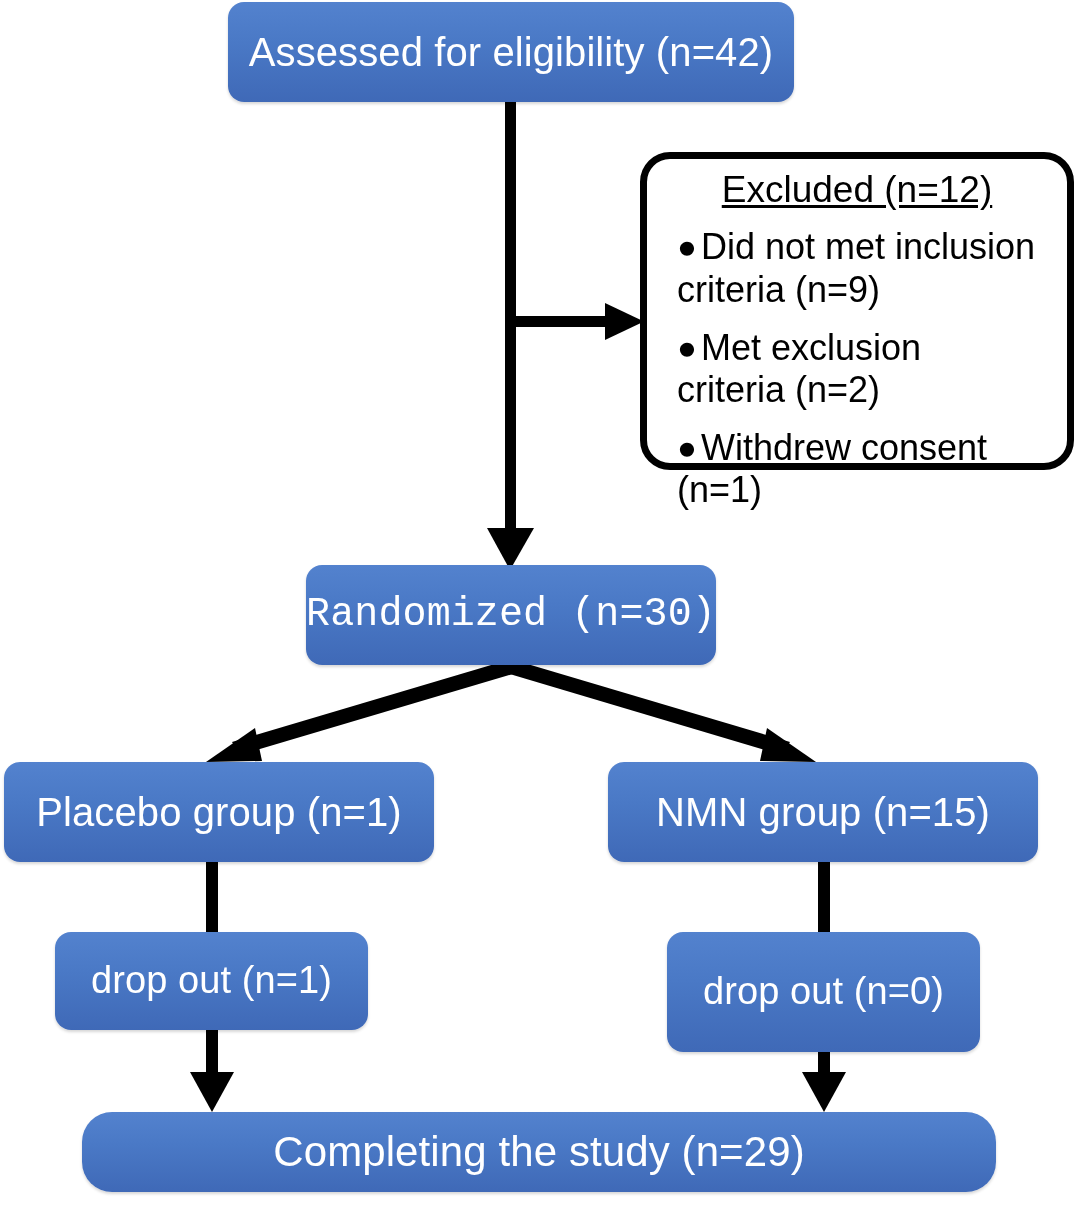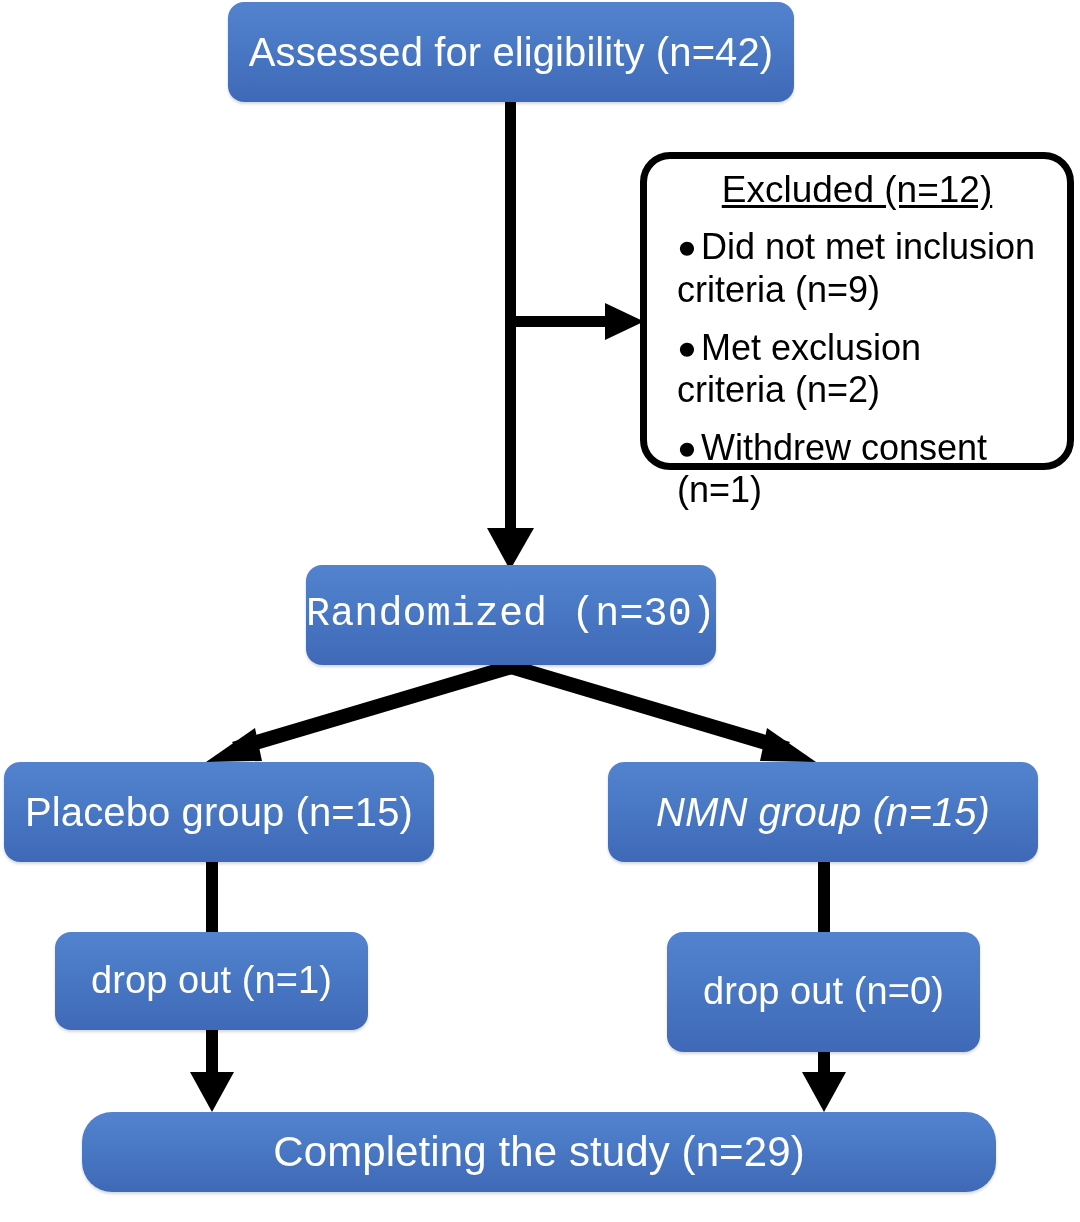--- a/index.html
+++ b/index.html
@@ -81,21 +81,21 @@
     font-size: 33px;
     line-height: 1;
     vertical-align: 1px;
     padding-right: 4px;
   }
   
   #node-assessed    { left: 228px; top: 2px;    width: 566px; height: 100px; }
   #node-excluded    { left: 640px; top: 152px;  width: 434px; height: 318px; }
   #node-randomized  { left: 306px; top: 565px;  width: 410px; height: 100px; font-family: Liberation Mono, monospace; }
   #node-placebo     { left: 4px;   top: 762px;  width: 430px; height: 100px; }
-  #node-nmn         { left: 608px; top: 762px;  width: 430px; height: 100px; font-style: italic; }
+  #node-nmn         { left: 608px; top: 762px;  width: 430px; height: 100px; }
   #node-dropout-l   { left: 55px;  top: 932px;  width: 313px; height: 98px; }
   #node-dropout-r   { left: 667px; top: 932px;  width: 313px; height: 120px; }
   #node-completing  { left: 82px;  top: 1112px; width: 914px; height: 80px; border-radius: 30px; }
   #node-randomized .node-label,
   #node-placebo .node-label,
   #node-nmn .node-label { font-size: 40px; }
   #node-dropout-l .node-label,
   #node-dropout-r .node-label { font-size: 38px; }
   #node-completing .node-label { font-size: 42px; }
 </style>
@@ -156,21 +156,21 @@
         <span class="excl-bullet">●</span><span>Withdrew consent (n=1)</span>
       </span>
     </span>
   </div>
 
   <div class="node node-blue" id="node-randomized">
     <span class="node-label">Randomized (n=30)</span>
   </div>
 
   <div class="node node-blue" id="node-placebo">
-    <span class="node-label">Placebo group (n=15)</span>
+    <span class="node-label">Placebo group (n=1)</span>
   </div>
 
   <div class="node node-blue" id="node-nmn">
     <span class="node-label">NMN group (n=15)</span>
   </div>
 
   <div class="node node-blue" id="node-dropout-l">
     <span class="node-label">drop out (n=1)</span>
   </div>
 

